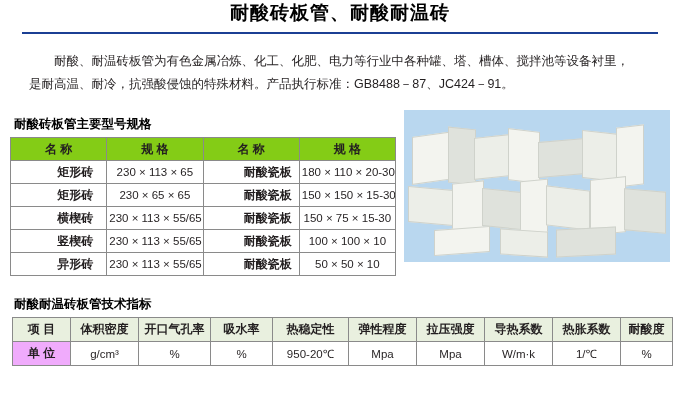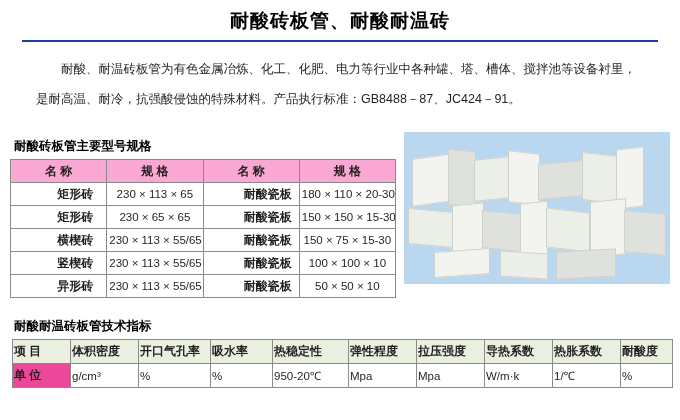--- a/index.html
+++ b/index.html
@@ -20,38 +20,37 @@
     width: 680px;
     height: 420px;
     box-sizing: border-box;
     padding: 0 10px;
   }
   .title {
     text-align: center;
     font-size: 19px;
     font-weight: bold;
     letter-spacing: 1px;
-    padding-top: 8px;
     color: #000;
   }
   .title-rule {
     width: 636px;
     height: 2px;
     background: #1b3f94;
     margin: 6px auto 0 auto;
   }
   .intro {
     margin: 16px 18px 0 18px;
     font-size: 12.5px;
     line-height: 22px;
     text-align: justify;
     color: #231f20;
   }
   .intro p {
-    margin: 8px;
+    margin: 1px;
   }
   .intro .indent {
     text-indent: 2em;
   }
 
   .section-head {
     font-size: 12.5px;
     font-weight: bold;
     color: #000;
     margin: 20px 0 4px 4px;
@@ -79,56 +78,56 @@
     border: 1px solid #8a8a8a;
     font-size: 11.5px;
     height: 22px;
     text-align: center;
     color: #231f20;
     padding: 0 2px;
     white-space: nowrap;
     overflow: hidden;
   }
   table.grid th {
-    background: #f9a8d4;
+    background: #84cc16;
     font-weight: bold;
     font-size: 12px;
   }
   table.grid td.name {
     font-weight: bold;
     font-size: 12px;
     padding-left: 35px;
   }
 
   table.spec {
     border-collapse: collapse;
     width: 660px;
     table-layout: fixed;
     margin-left: 2px;
   }
   table.spec th, table.spec td {
     border: 1px solid #8a8a8a;
     font-size: 11.5px;
     height: 23px;
-    text-align: left;
+    text-align: center;
     color: #231f20;
     padding: 0 1px;
     white-space: nowrap;
     overflow: hidden;
     margin-top: 25px;
   }
   table.spec th {
     background: #e9f0df;
     font-weight: bold;
     font-size: 12px;
   }
   table.spec td.rowlabel {
     font-weight: bold;
     font-size: 12px;
-    background: #ec4899;
+    background: #f0abfc;
   }
 
   .photo {
     width: 266px;
     height: 152px;
     background: #b9d7ef;
     position: relative;
     overflow: hidden;
     border: 0;
   }

